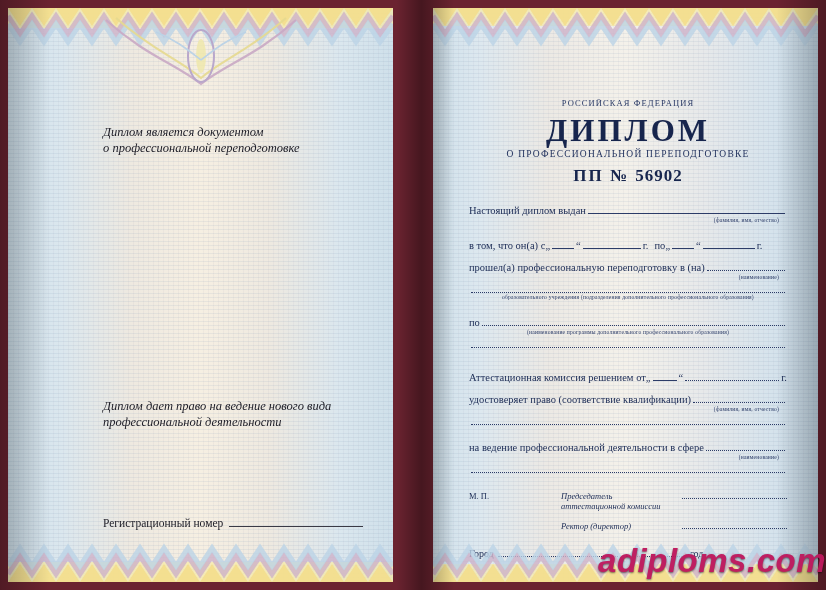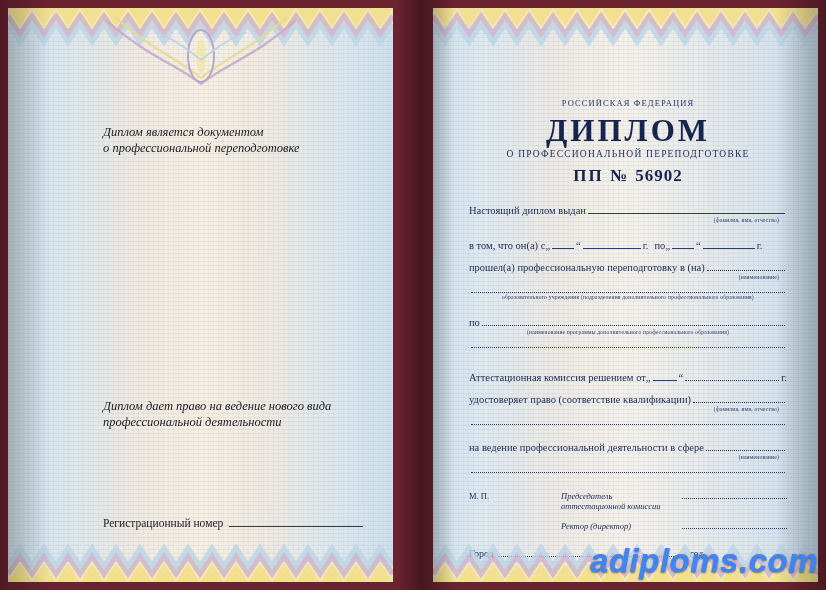--- a/index.html
+++ b/index.html
@@ -269,27 +269,27 @@
   .city-row {
     display: flex;
     align-items: baseline;
     margin-top: 16px;
     font-size: 10px;
   }
 
   
   .watermark {
     position: absolute;
-    right: 8px;
+    right: 0;
     bottom: 10px;
     font-family: "Liberation Sans", sans-serif;
     font-size: 33px;
     font-style: italic;
     font-weight: bold;
-    color: #3b82f6;
+    color: #be185d;
     text-shadow: 0 1px 2px rgba(0,0,0,0.55);
     letter-spacing: 0.5px;
     opacity: 0.96;
   }
 </style>
 </head>
 <body>
 
 <div class="page">
 

